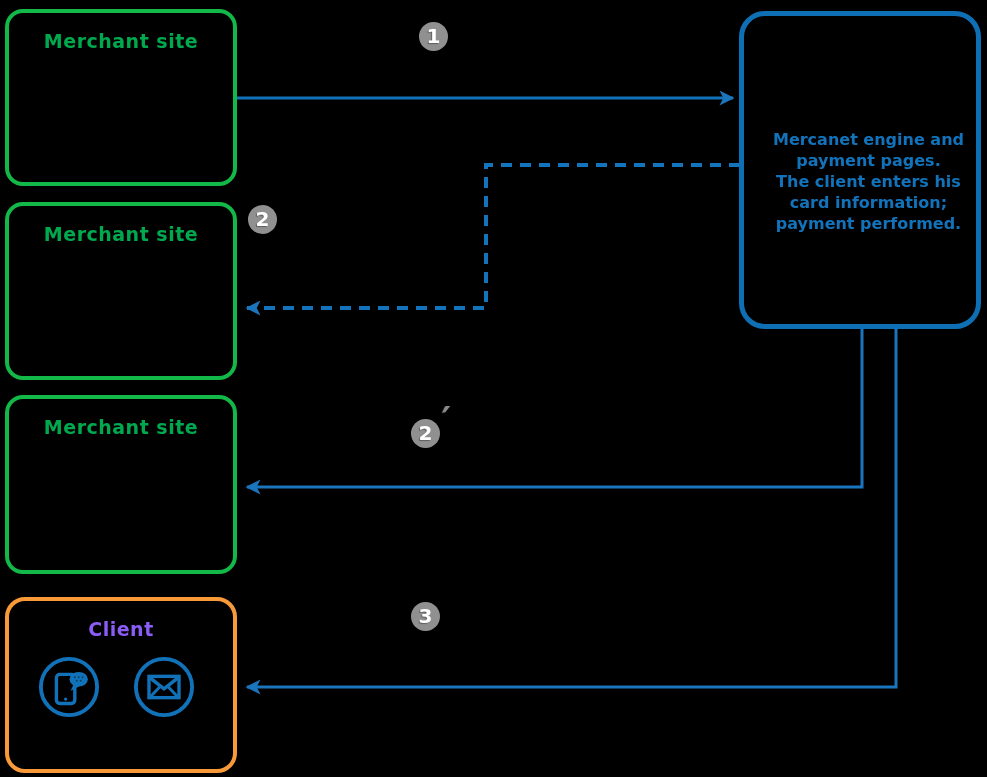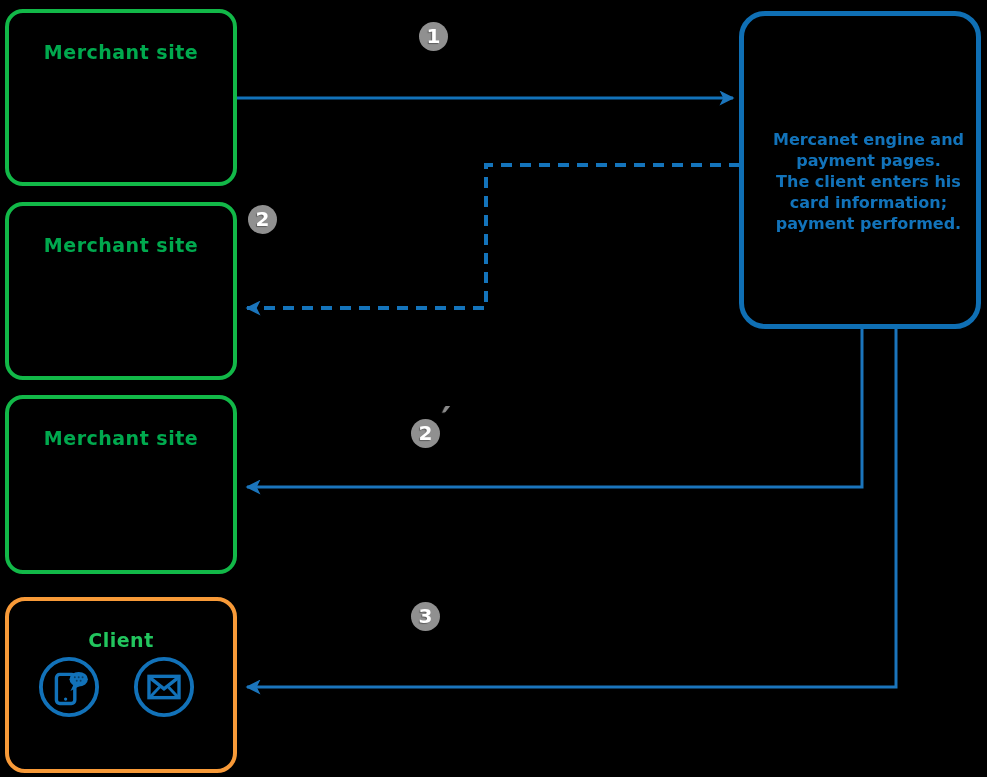--- a/index.html
+++ b/index.html
@@ -17,30 +17,30 @@
   }
   .box {
     position: absolute;
     box-sizing: border-box;
     width: 232px;
     border: 4px solid #12b848;
     border-radius: 18px;
     background: transparent;
   }
   .box .box-label {
-    margin-top: 28px;
+    margin-top: 17px;
     text-align: center;
     font-size: 19px;
     font-weight: bold;
     letter-spacing: 0.5px;
   }
   .green-box   { border-color: #12b848; }
   .green-box .box-label { color: #00a94e; }
   .orange-box  { border-color: #f89a38; border-radius: 20px; }
-  .orange-box .box-label { color: #22c55e; text-align: center; }
+  .orange-box .box-label { color: #8b5cf6; text-align: center; }
   .blue-box {
     left: 739px; top: 11px;
     width: 242px; height: 318px;
     border: 5px solid #0f6fb4;
     border-radius: 26px;
     display: flex;
     align-items: center;
     justify-content: flex-end;
   }
   .blue-box .mercanet-text {

